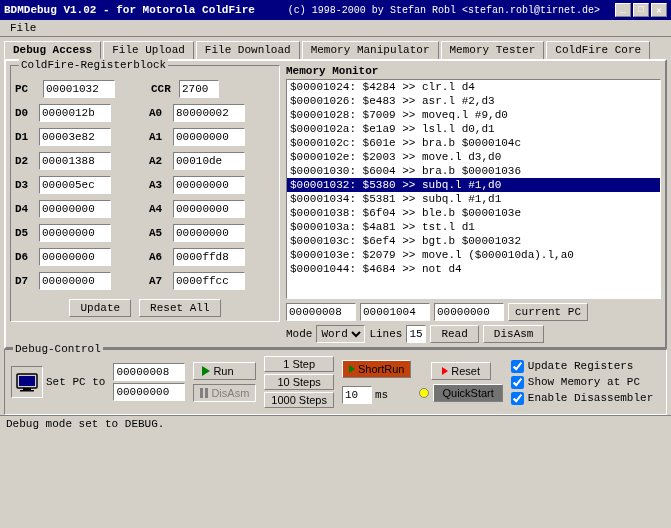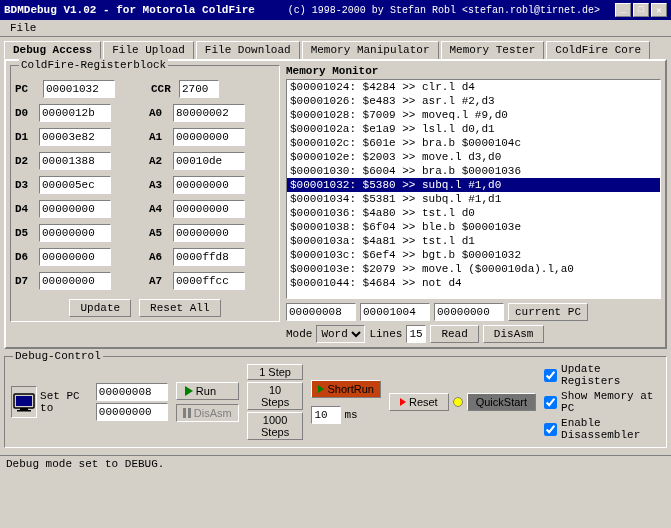--- a/index.html
+++ b/index.html
@@ -197,21 +197,21 @@
       border-color: #808080 #ffffff #ffffff #808080;
       font-family: 'Courier New', Courier, monospace;
       font-size: 11px;
       padding: 1px 2px;
       height: 18px;
     }
     
     .debug-control {
       border: 1px solid;
       border-color: #808080 #ffffff #ffffff #808080;
-      margin: 7px 4px;
+      margin: 0 4px;
       padding: 6px;
       position: relative;
     }
     .debug-title {
       position: absolute;
       top: -7px;
       left: 8px;
       background: #d4d0c8;
       padding: 0 2px;
       font-size: 11px;
@@ -515,21 +515,20 @@
     <div class="memory-list" id="memory-list">
     <div class="memory-line">$00001024: $4284 &gt;&gt; clr.l d4</div>
         <div class="memory-line">$00001026: $e483 &gt;&gt; asr.l #2,d3</div>
         <div class="memory-line">$00001028: $7009 &gt;&gt; moveq.l #9,d0</div>
         <div class="memory-line">$0000102a: $e1a9 &gt;&gt; lsl.l d0,d1</div>
         <div class="memory-line">$0000102c: $601e &gt;&gt; bra.b $0000104c</div>
         <div class="memory-line">$0000102e: $2003 &gt;&gt; move.l d3,d0</div>
         <div class="memory-line">$00001030: $6004 &gt;&gt; bra.b $00001036</div>
         <div class="memory-line selected">$00001032: $5380 &gt;&gt; subq.l #1,d0</div>
         <div class="memory-line">$00001034: $5381 &gt;&gt; subq.l #1,d1</div>
-        <div class="memory-line">$00001036: $4a80 &gt;&gt; tst.l d0</div>
         <div class="memory-line">$00001038: $6f04 &gt;&gt; ble.b $0000103e</div>
         <div class="memory-line">$0000103a: $4a81 &gt;&gt; tst.l d1</div>
         <div class="memory-line">$0000103c: $6ef4 &gt;&gt; bgt.b $00001032</div>
         <div class="memory-line">$0000103e: $2079 &gt;&gt; move.l ($000010da).l,a0</div>
         <div class="memory-line">$00001044: $4684 &gt;&gt; not d4</div>
       </div>
 
     <div class="memory-controls-row">
       <input class="addr-input" value="00000008" style="">
       <input class="addr-input" value="00001004" style="">
@@ -597,21 +596,21 @@
       <button class="shortrun-btn">
         <div class="triangle-right"></div>
         <span>ShortRun</span>
       </button>
       <div class="interval-row">
         <input class="interval-input" value="10" style="">
         <span>ms</span>
       </div>
     </div>
 
-    <div style="display:flex;flex-direction:row;align-items:center;gap:4px;">
+    <div style="display:flex;flex-direction:column;align-items:center;gap:4px;">
       <button class="reset-btn">
         <div class="triangle-right-reset"></div>
         <span>Reset</span>
       </button>
       <div style="display:flex;align-items:center;gap:4px;">
         <div class="bulb"></div>
         <button class="quickstart-btn">
           <span>QuickStart</span>
         </button>
       </div>

